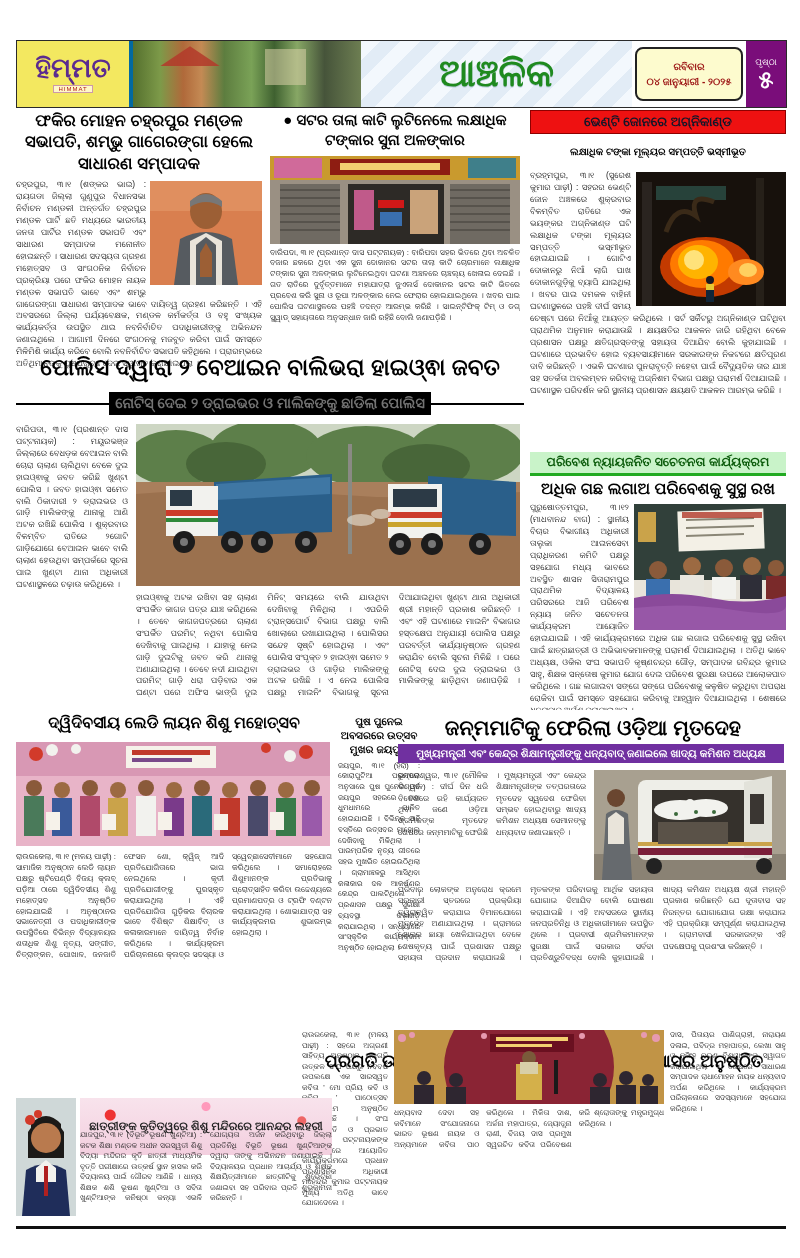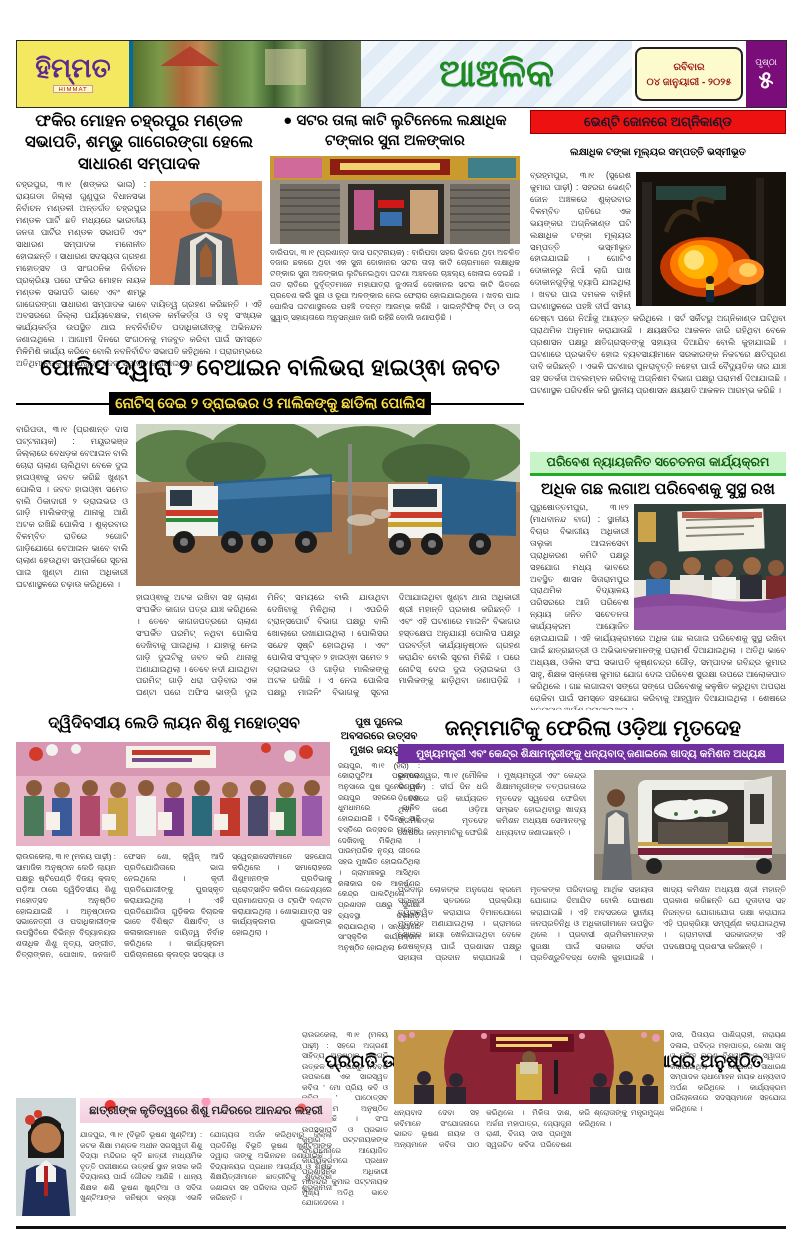--- a/index.html
+++ b/index.html
@@ -22,28 +22,28 @@
   .title-cell{flex:1;background:repeating-linear-gradient(135deg,#f3f8fd 0 14px,#e2ecf6 14px 28px);display:flex;align-items:center;justify-content:center;}
   .title-odia{color:#1f8a1f;font-size:38px;font-weight:bold;text-shadow:0 1px 0 #bcd;}
   .date-cell{width:104px;background:#fdfbce;border:2px solid #222;border-radius:8px;margin:6px 3px;display:flex;flex-direction:column;align-items:center;justify-content:center;}
   .date-line{color:#9b1313;font-size:10px;font-weight:bold;line-height:1.5;white-space:nowrap;}
   .page-cell{width:40px;background:#7a0d7a;color:#fff;display:flex;flex-direction:column;align-items:center;justify-content:center;}
   .page-label{font-size:9px;}
   .page-num{font-size:24px;font-weight:bold;line-height:1;}
   
   .red-banner{background:#ee1111;border:1px solid #8e0000;color:#0f172a;font-size:13px;font-weight:bold;text-align:center;padding:3px 0;}
   .green-banner{background:#c9f3c9;border-bottom:3px solid #22aa22;color:#0a5a0a;font-size:12.5px;font-weight:bold;text-align:center;padding:3px 0;}
-  .black-banner{background:#000;color:#fde047;font-size:14.5px;font-weight:bold;text-align:center;padding:3px 6px;}
+  .black-banner{background:#000;color:#737373;font-size:14.5px;font-weight:bold;text-align:center;padding:3px 6px;}
   .purple-banner{background:#7030a0;color:#fff;font-size:10.5px;font-weight:bold;text-align:center;padding:3px 2px;}
   .pink-banner{background:
       radial-gradient(circle 6px at 12% 30%,#e33 0 5px,transparent 6px),
       radial-gradient(circle 5px at 88% 40%,#e66 0 4px,transparent 5px),
       radial-gradient(circle 5px at 50% 15%,#f9b 0 4px,transparent 5px),
       linear-gradient(#f8e3ec,#f3cfdf);
-      color:#222;font-size:11.5px;font-weight:bold;text-align:center;padding:6px 0;}
+      color:#222;font-size:11.5px;font-weight:bold;text-align:center;padding:22px 0;}
   .hl{font-weight:bold;text-align:center;color:#000;}
   .sub-row{display:flex;align-items:center;}
   .sub-row .rule{flex:1;height:2px;background:#000;}
   .photo{display:block;}
   .bottom-rule{background:#101010;}
 </style>
 </head>
 <body>
 
 <div class="page">

